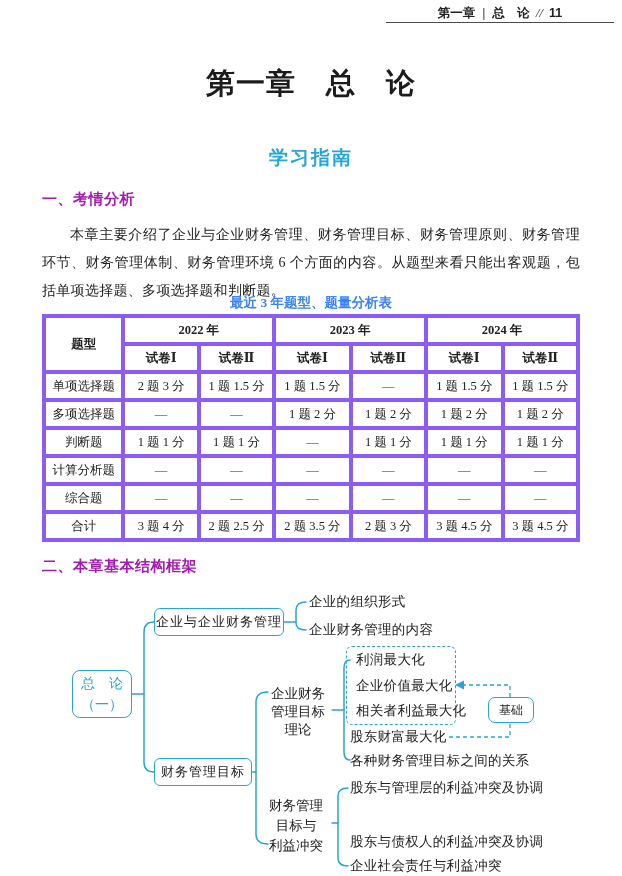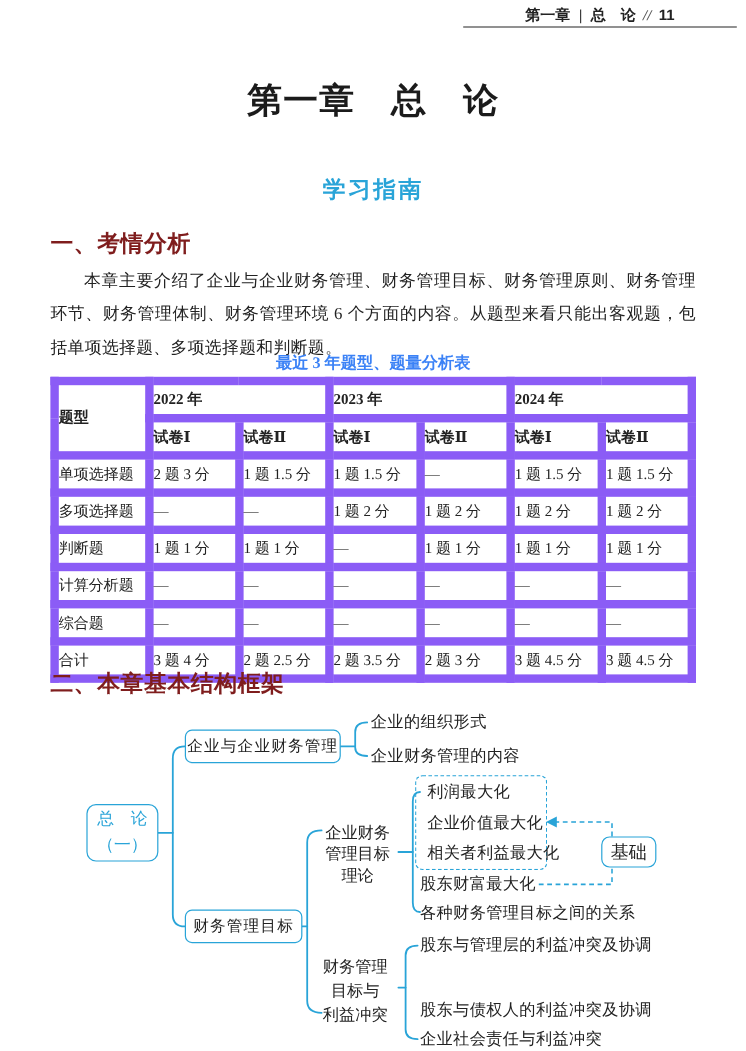--- a/index.html
+++ b/index.html
@@ -12,30 +12,30 @@
 　　  padding-bottom:4px;border-bottom:1.5px solid #4a4a4a;font-size:12.5px;font-weight:bold;color:#222;}
   .page-header .slash{font-style:italic;color:#555;padding:0 3px;font-weight:bold;}
   .page-header .pg{font-family:"Liberation Sans","DejaVu Sans",sans-serif;font-weight:bold;}
 
   
   .chapter-title{position:absolute;top:64px;left:0;width:622px;text-align:center;
         font-size:29px;font-weight:bold;color:#1b1b1b;letter-spacing:1px;}
   .study-guide{position:absolute;top:145px;left:0;width:622px;text-align:center;
         font-size:19px;font-weight:bold;letter-spacing:2px;}
 
-  .sec-heading{position:absolute;left:42px;font-size:19px;font-weight:bold;color:#7f1d1d;letter-spacing:0.5px;}
+  .sec-heading{position:absolute;left:42px;font-size:15px;font-weight:bold;color:#a21caf;letter-spacing:0.5px;}
   .para{position:absolute;left:42px;width:538px;font-size:14px;line-height:28px;
         text-align:justify;text-indent:2em;color:#222;letter-spacing:0.3px;}
 
   
   .tbl-title{position:absolute;top:294px;left:42px;width:538px;text-align:center;
         font-size:13.5px;font-weight:bold;color:#3b82f6;}
   table.exam{position:absolute;top:314px;left:42px;width:538px;border-collapse:collapse;
         font-size:12.5px;color:#222;}
-  table.exam th,table.exam td{border:7px solid #8b5cf6;text-align:left;padding:0;height:24px;
+  table.exam th,table.exam td{border:4px solid #8b5cf6;text-align:center;padding:0;height:24px;
         font-weight:normal;margin-left:37px;}
   table.exam th{font-weight:bold;}
   table.exam .yr{height:21px;}
   table.exam td.dash{color:#555;}
 
   .note{position:absolute;top:516px;left:67px;font-size:13.5px;color:#222;letter-spacing:0.3px;}
   .note .note-label{font-weight:bold;}
 
   
   .diagram{position:absolute;top:588px;left:0;width:622px;height:288px;}
@@ -195,21 +195,21 @@
       <div>理论</div>
     </div>
 
     <div class="dashed-box" style="left:346px;top:58px;width:108px;height:77px;"></div>
     <div class="dnode" style="left:356px;top:65px;">利润最大化</div>
     <div class="dnode" style="left:356px;top:91px;">企业价值最大化</div>
     <div class="dnode" style="left:356px;top:116px;">相关者利益最大化</div>
     <div class="dnode" style="left:350px;top:142px;">股东财富最大化</div>
     <div class="dnode" style="left:350px;top:166px;">各种财务管理目标之间的关系</div>
 
-    <div class="dbox" style="left:488px;top:109px;width:44px;height:24px;border-radius:7px;font-size:15px;margin-left:13px;">基础</div>
+    <div class="dbox" style="left:488px;top:109px;width:44px;height:24px;border-radius:7px;font-size:12px;">基础</div>
 
     <div class="vblock" style="left:260px;top:208px;width:72px;line-height:20px;">
       <div>财务管理</div>
       <div>目标与</div>
       <div>利益冲突</div>
     </div>
 
     <div class="dnode" style="left:350px;top:193px;">股东与管理层的利益冲突及协调</div>
     <div class="dnode" style="left:350px;top:247px;">股东与债权人的利益冲突及协调</div>
     <div class="dnode" style="left:350px;top:271px;">企业社会责任与利益冲突</div>

